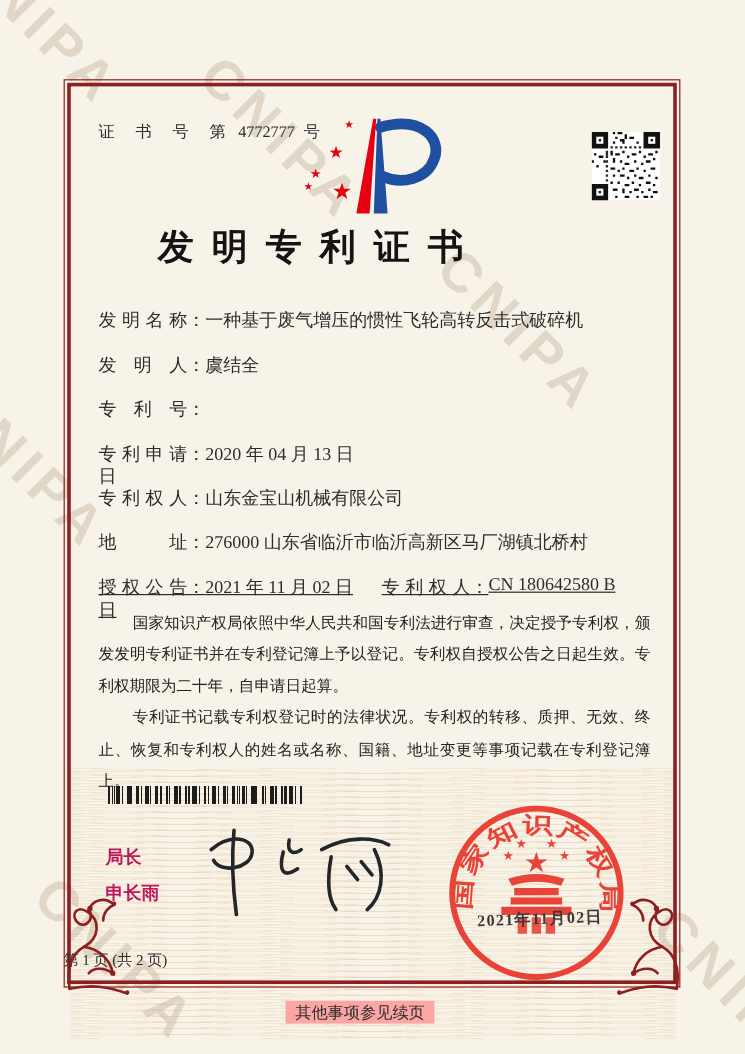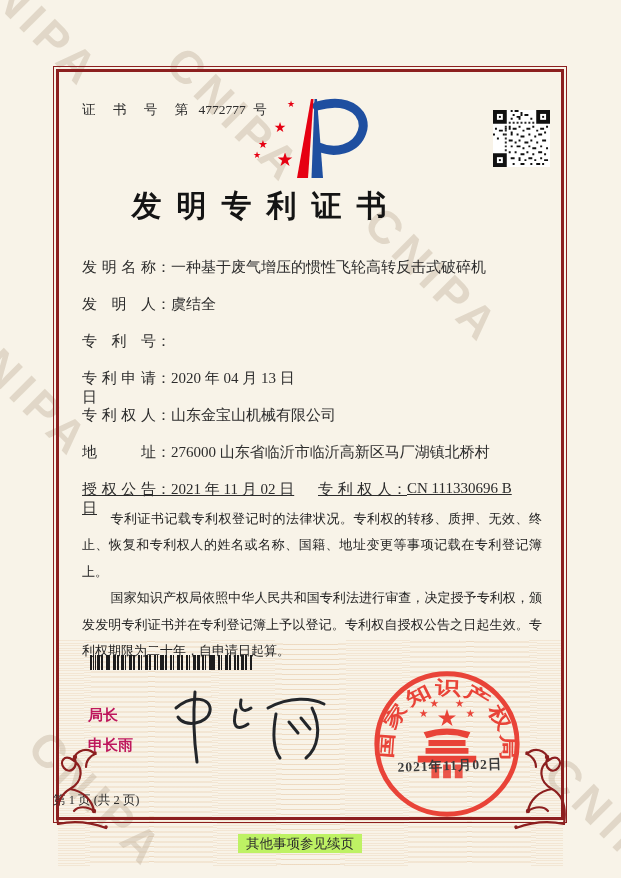--- a/index.html
+++ b/index.html
@@ -43,21 +43,21 @@
       font-family:"Liberation Sans","DejaVu Sans",sans-serif;font-weight:700;font-size:15px;line-height:30px;color:#be185d;}
   .sig{position:absolute;left:162px;top:686px;z-index:3;}
   .flourish{position:absolute;z-index:4;}
   .fl-left{left:50px;top:740px;}
   .fl-right{left:477px;top:740px;transform:scaleX(-1);}
   .seal{position:absolute;left:369px;top:666px;z-index:5;opacity:.93;}
   .seal-date{position:absolute;left:372px;top:757px;width:156px;z-index:6;text-align:center;
       font-size:13.5px;font-weight:700;letter-spacing:1px;color:#3a3a3a;transform:rotate(-2deg);}
   .pageno{position:absolute;left:53px;top:792px;width:514px;z-index:3;text-align:left;font-size:12.5px;}
   .note{position:absolute;left:160px;top:835px;width:280px;z-index:3;text-align:center;font-size:13.5px;}
-  .note span{background:#bef264;padding:2px 8px;}
+  .note span{background:#fca5a5;padding:2px 8px;}
 </style>
 </head>
 <body>
 
 <div class="page">
 
   <div class="band"></div>
 
   <span class="wm" style="left:-52px;top:-8px;">CNIPA</span>
   <span class="wm" style="left:150px;top:88px;">CNIPA</span>
@@ -138,28 +138,28 @@
     </div>
     <div class="frow">
       <span class="fpair first">
         <span class="flabel">授权公告日</span>
           <span class="fcolon">：</span>
         <span class="fvalue">2021 年 11 月 02 日</span>
       </span>
       <span class="fpair">
         <span class="flabel">专利权人</span>
           <span class="fcolon">：</span>
-        <span class="fvalue">CN 111330696 B</span>
+        <span class="fvalue">CN 180642580 B</span>
       </span>
     </div>
   </div>
 
   <div class="paras">
+    <p>国家知识产权局依照中华人民共和国专利法进行审查，决定授予专利权，颁发发明专利证书并在专利登记簿上予以登记。专利权自授权公告之日起生效。专利权期限为二十年，自申请日起算。</p>
     <p>专利证书记载专利权登记时的法律状况。专利权的转移、质押、无效、终止、恢复和专利权人的姓名或名称、国籍、地址变更等事项记载在专利登记簿上。</p>
-    <p>国家知识产权局依照中华人民共和国专利法进行审查，决定授予专利权，颁发发明专利证书并在专利登记簿上予以登记。专利权自授权公告之日起生效。专利权期限为二十年，自申请日起算。</p>
   </div>
 
   <div class="barcode"></div>
 
   <div class="director">
     <div>局长</div>
     <div>申长雨</div>
   </div>
 
   <svg class="sig" width="175" height="80" viewBox="0 0 175 80">

